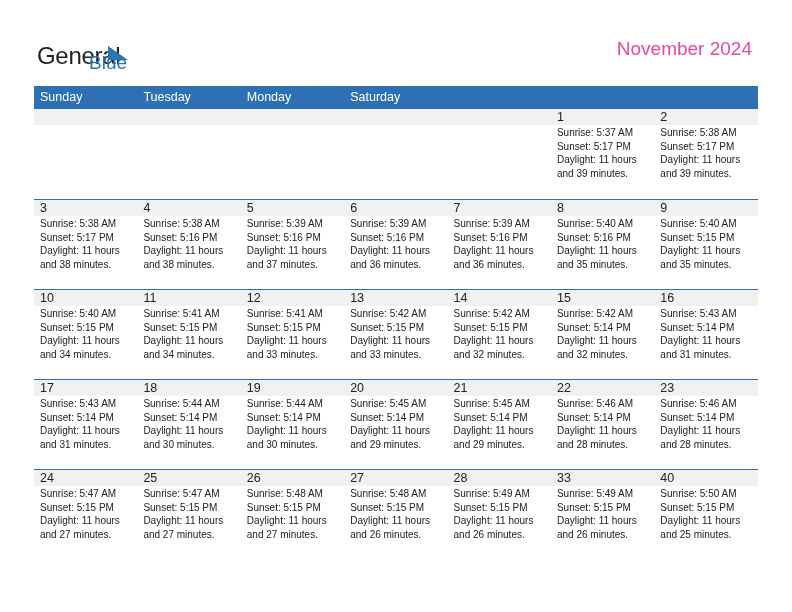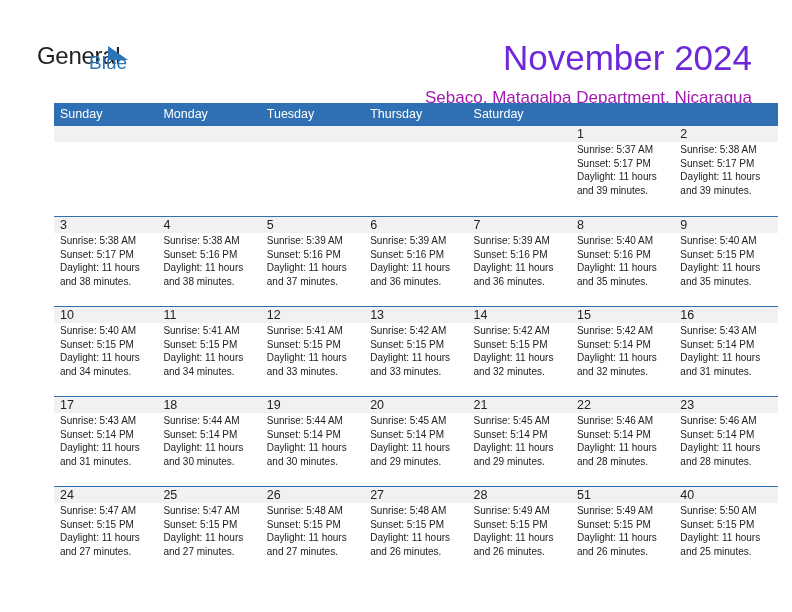--- a/index.html
+++ b/index.html
@@ -1,23 +1,23 @@
 <!DOCTYPE html>
 <html><head>
 <meta charset="utf-8">
 <style>
   html,body{margin:0;padding:0;background:#fff;}
   body{width:792px;height:612px;position:relative;font-family:"Liberation Sans",sans-serif;color:#222;overflow:hidden;}
   .logo{position:absolute;left:37px;top:42px;width:100px;height:40px;}
   .logo .general{position:absolute;left:0;top:0;font-size:24px;color:#222;letter-spacing:-0.3px;}
   .logo .blue{position:absolute;left:52px;top:10px;font-size:19px;color:#2a74b8;}
   .logo .tri{position:absolute;left:71px;top:4px;width:0;height:0;border-left:20px solid #2a74b8;border-top:14px solid transparent;}
-  .title{position:absolute;right:40px;top:38px;font-size:35px;color:#6d28d9;}
+  .title{position:absolute;right:40px;top:38px;font-size:19px;color:#ec4899;}
   .subtitle{position:absolute;right:40px;top:88px;font-size:17px;color:#a21caf;}
-  .cal{position:absolute;left:34px;top:103px;width:724px;margin-left:20px;}
+  .cal{position:absolute;left:34px;top:86px;width:724px;}
   .hdr{display:flex;height:22px;background:#2e70b3;border-bottom:1px solid #2e70b3;}
   .hdr div{width:103.4px;color:#fff;font-size:12.5px;line-height:22px;padding-left:6px;box-sizing:border-box;}
   .week{display:flex;height:90px;border-top:1px solid #2e70b3;box-sizing:border-box;}
   .week.first{border-top:none;height:90px;}
   .cell{width:103.4px;box-sizing:border-box;}
   .num{height:16px;background:#f1f1f1;font-size:12.5px;line-height:17px;padding-left:6px;}
   .info{padding-left:6px;font-size:10px;line-height:13.5px;padding-top:1px;color:#222;}
   .cell.empty .num{background:#f1f1f1;}
 </style>
 </head>
@@ -28,23 +28,22 @@
   <span class="tri"></span>
   <span class="blue">Blue</span>
 </div>
 
 <div class="title">November 2024</div>
 <div class="subtitle">Sebaco, Matagalpa Department, Nicaragua</div>
 
 <div class="cal">
   <div class="hdr">
     <div>Sunday</div>
+    <div>Tuesday</div>
     <div>Monday</div>
-    <div>Tuesday</div>
-    <div>Thursday</div>
     <div>Saturday</div>
   </div>
   <div id="weeks">
       <div class="week first">
         <div class="cell empty">
           <div class="num"></div>
         </div>
         <div class="cell empty">
           <div class="num"></div>
         </div>
@@ -311,21 +310,21 @@
         <div class="cell">
           <div class="num">28</div>
           <div class="info">
             <div>Sunrise: 5:49 AM</div>
             <div>Sunset: 5:15 PM</div>
             <div>Daylight: 11 hours</div>
             <div>and 26 minutes.</div>
           </div>
         </div>
         <div class="cell">
-          <div class="num">51</div>
+          <div class="num">33</div>
           <div class="info">
             <div>Sunrise: 5:49 AM</div>
             <div>Sunset: 5:15 PM</div>
             <div>Daylight: 11 hours</div>
             <div>and 26 minutes.</div>
           </div>
         </div>
         <div class="cell">
           <div class="num">40</div>
           <div class="info">

